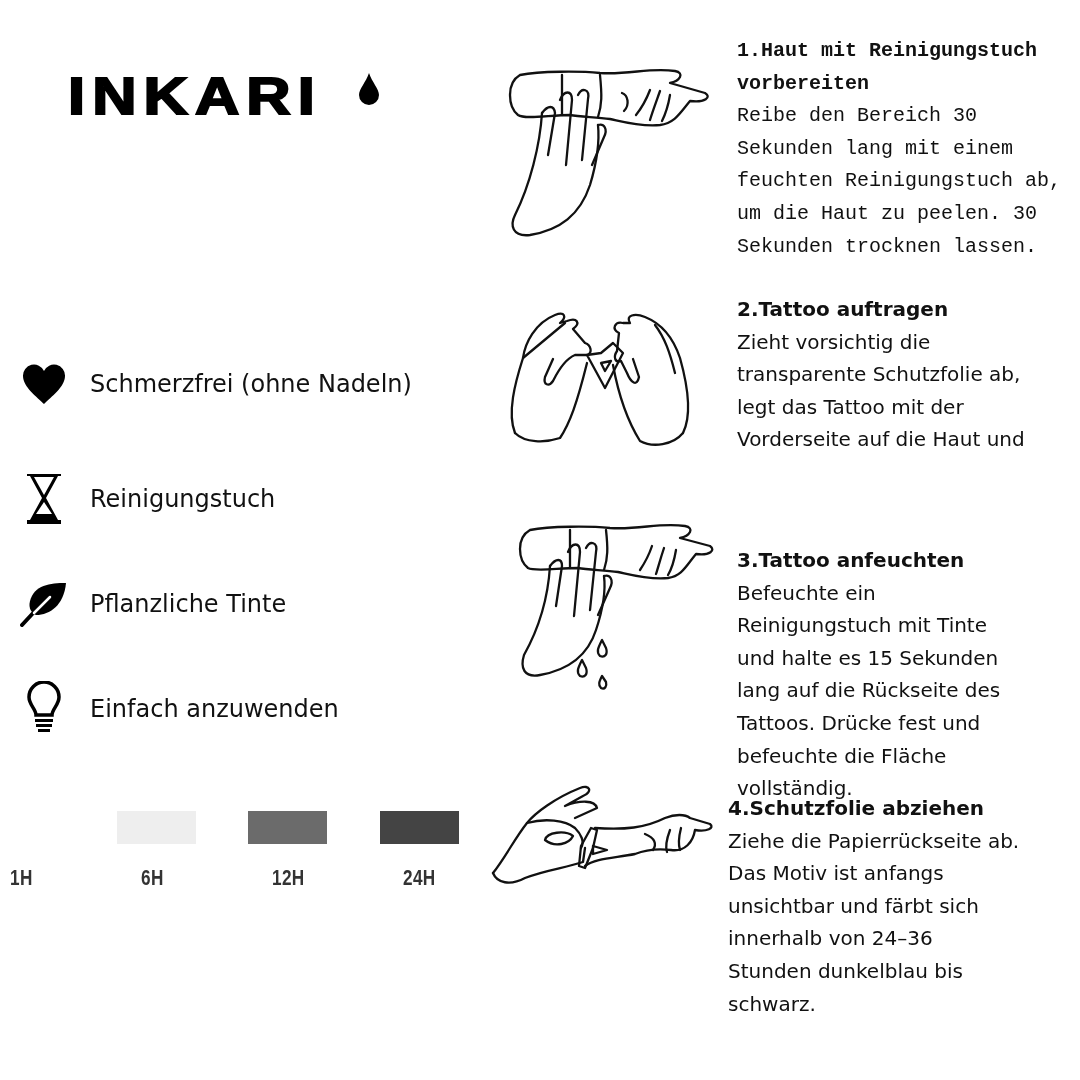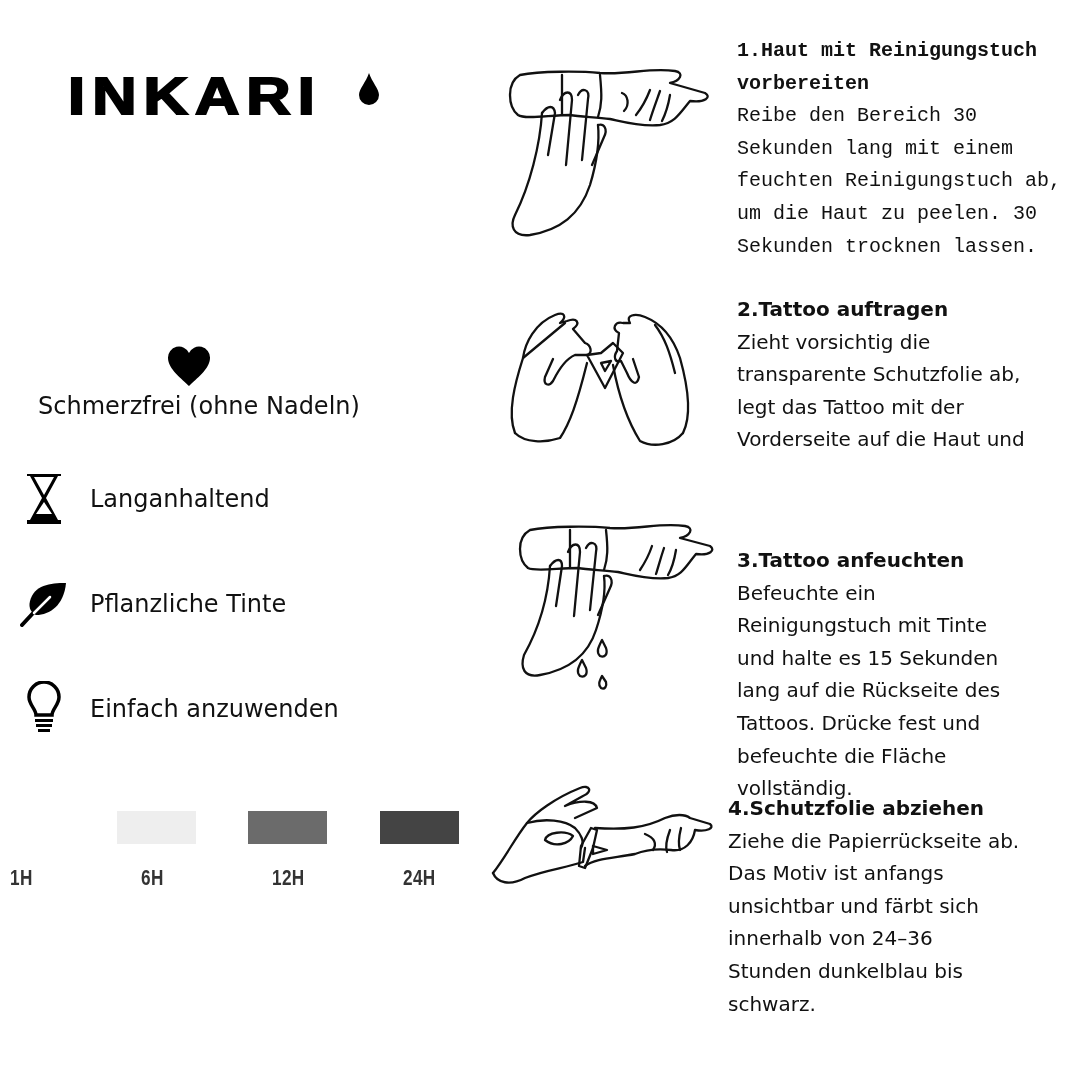--- a/index.html
+++ b/index.html
@@ -24,38 +24,38 @@
 
 <div class="abs logo">
   <span class="logo-text">INKARI</span>
   <span class="logo-drop">
     <svg width="22" height="34" viewBox="0 0 22 34">
         <path d="M11 1 C8 10 1 17 1 23 A10 10 0 0 0 21 23 C21 17 14 10 11 1 Z" fill="#000"></path>
       </svg>
   </span>
 </div>
 
-<div class="abs feature" style="top:340px;flex-direction:column;">
+<div class="abs feature" style="top:358px;">
   <span class="ico">
     <svg width="46" height="42" viewBox="0 0 46 42">
         <path d="M23 41 C16 34 2 24 2 13 A11 11 0 0 1 23 8 A11 11 0 0 1 44 13 C44 24 30 34 23 41 Z" fill="#000"></path>
       </svg>
   </span>
   <span class="lbl">Schmerzfrei (ohne Nadeln)</span>
 </div>
 
 <div class="abs feature" style="top:473px;">
   <span class="ico">
     <svg width="40" height="54" viewBox="0 0 40 54">
       <path d="M3 2 H37 V4 H34 L22 26 L34 48 H37 V52 H3 V48 H6 L18 26 L6 4 H3 Z" fill="#000"></path>
       <path d="M10 5 H30 L20 23 Z" fill="#fff"></path>
       <path d="M20 30 L28 42 H12 Z" fill="#fff"></path>
     </svg>
   </span>
-  <span class="lbl">Langanhaltend</span>
+  <span class="lbl">Reinigungstuch</span>
 </div>
 
 <div class="abs feature" style="top:578px;justify-content:flex-end;">
   <span class="ico">
     <svg width="48" height="46" viewBox="0 0 48 46">
       <path d="M46 2 C30 2 14 4 10 20 C8 28 12 32 16 34 C30 34 44 24 46 2 Z" fill="#000"></path>
       <path d="M2 44 L28 16" stroke="#000" stroke-width="4" stroke-linecap="round"></path>
       <path d="M14 32 L30 16" stroke="#fff" stroke-width="2.5" stroke-linecap="round"></path>
     </svg>
   </span>

